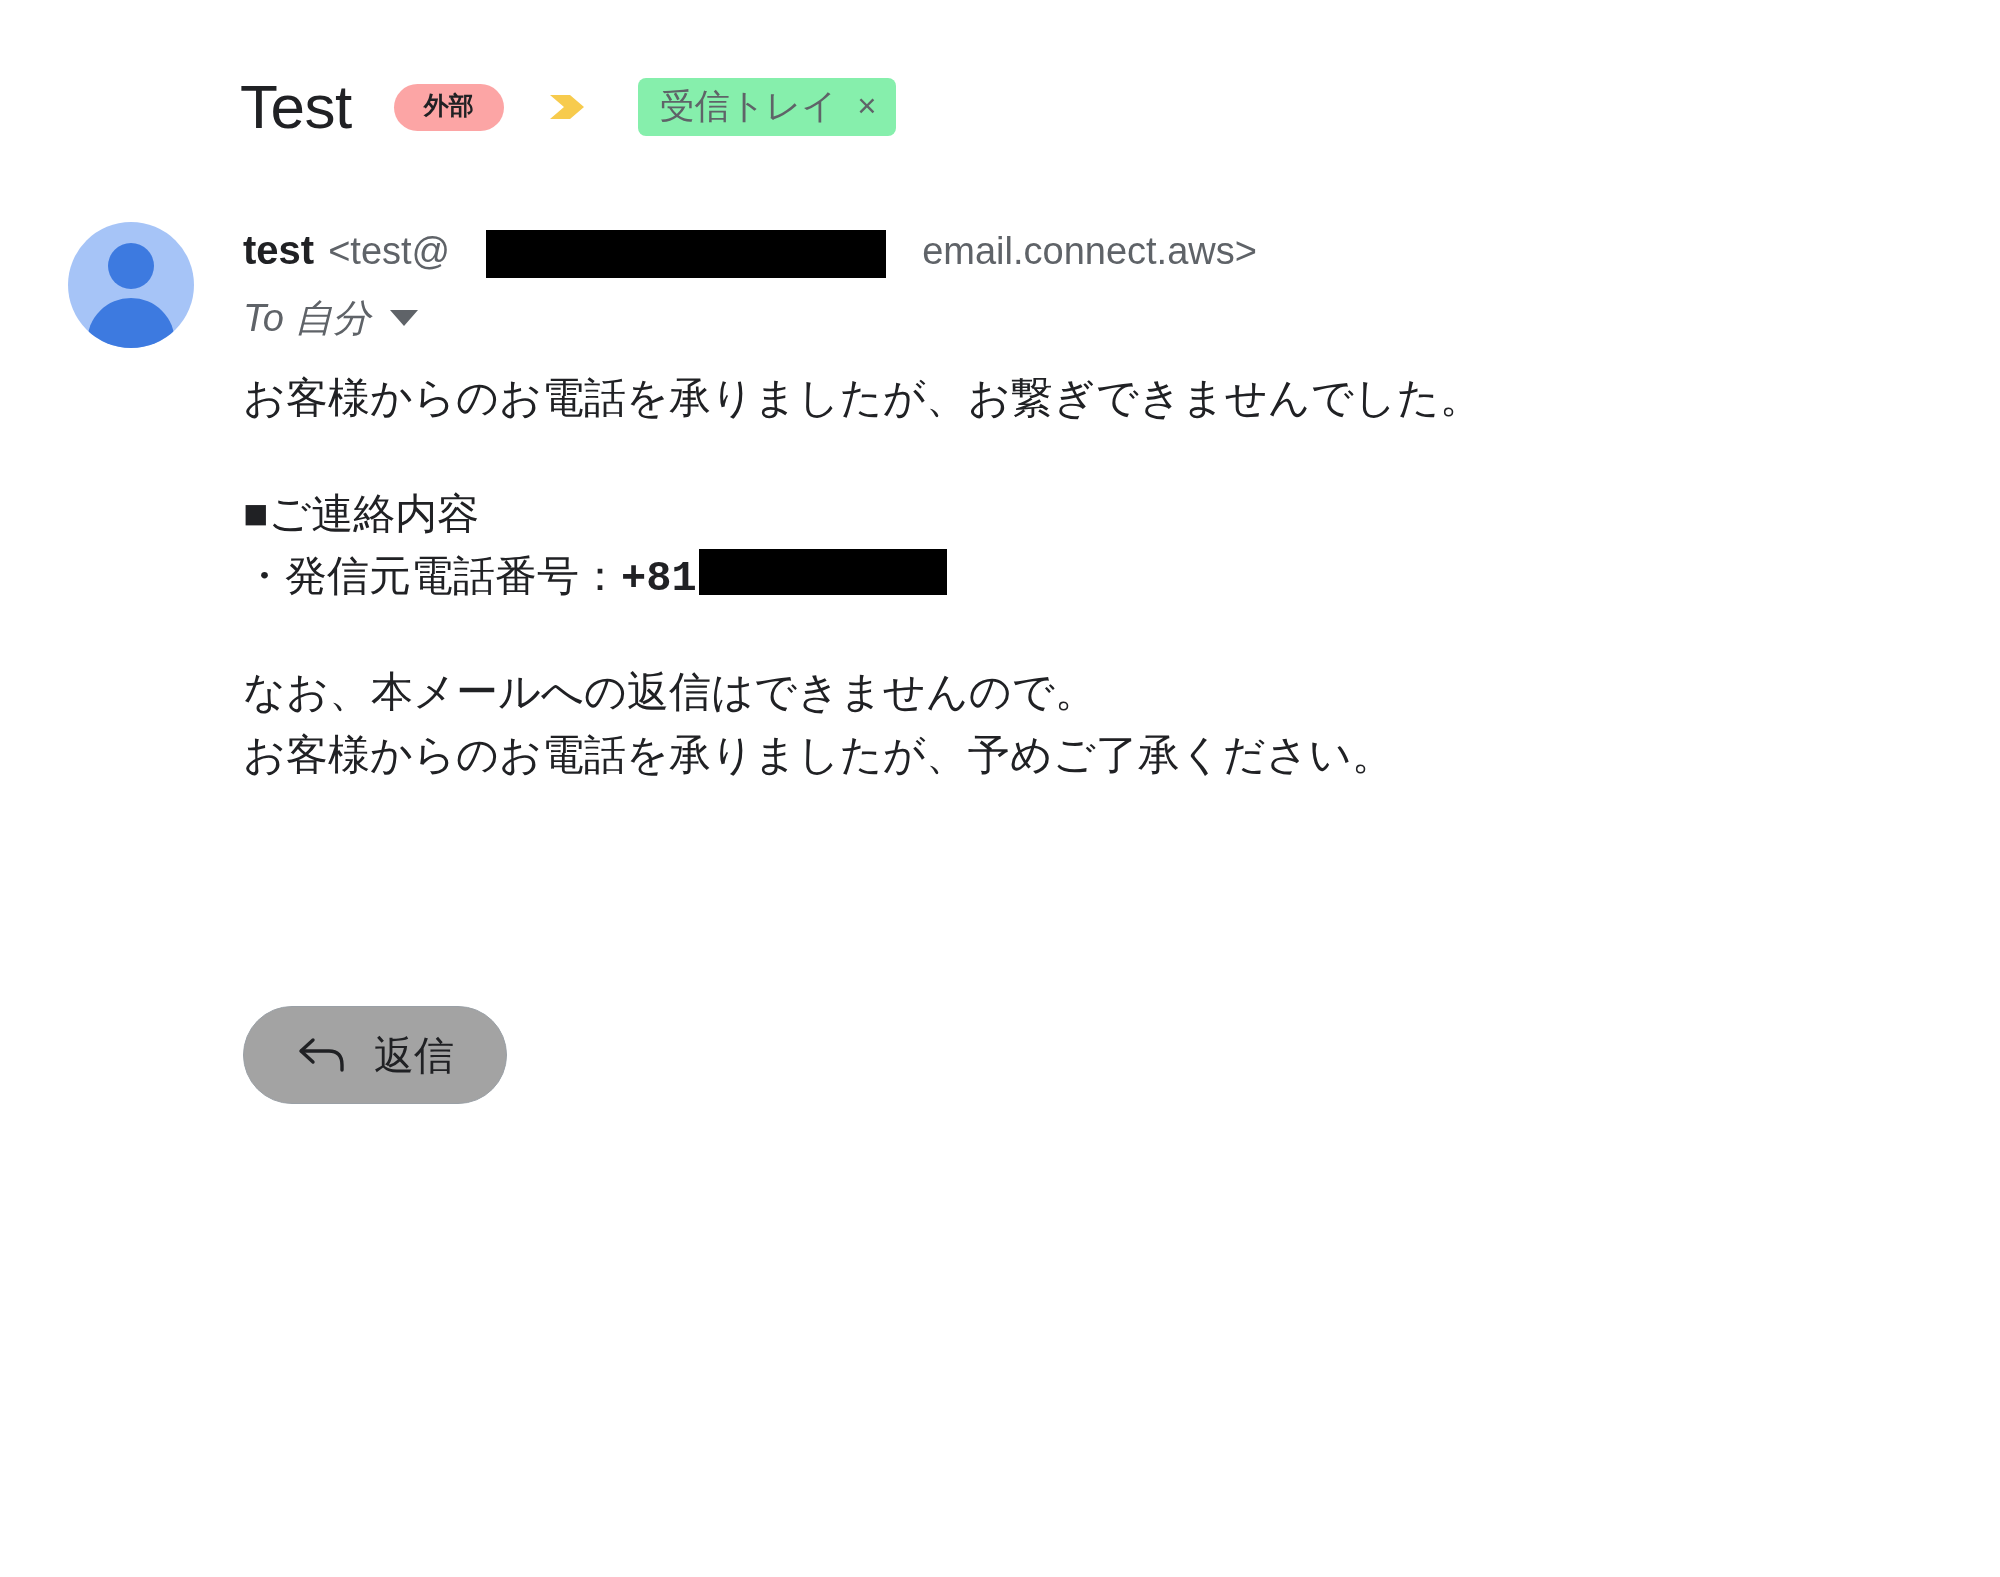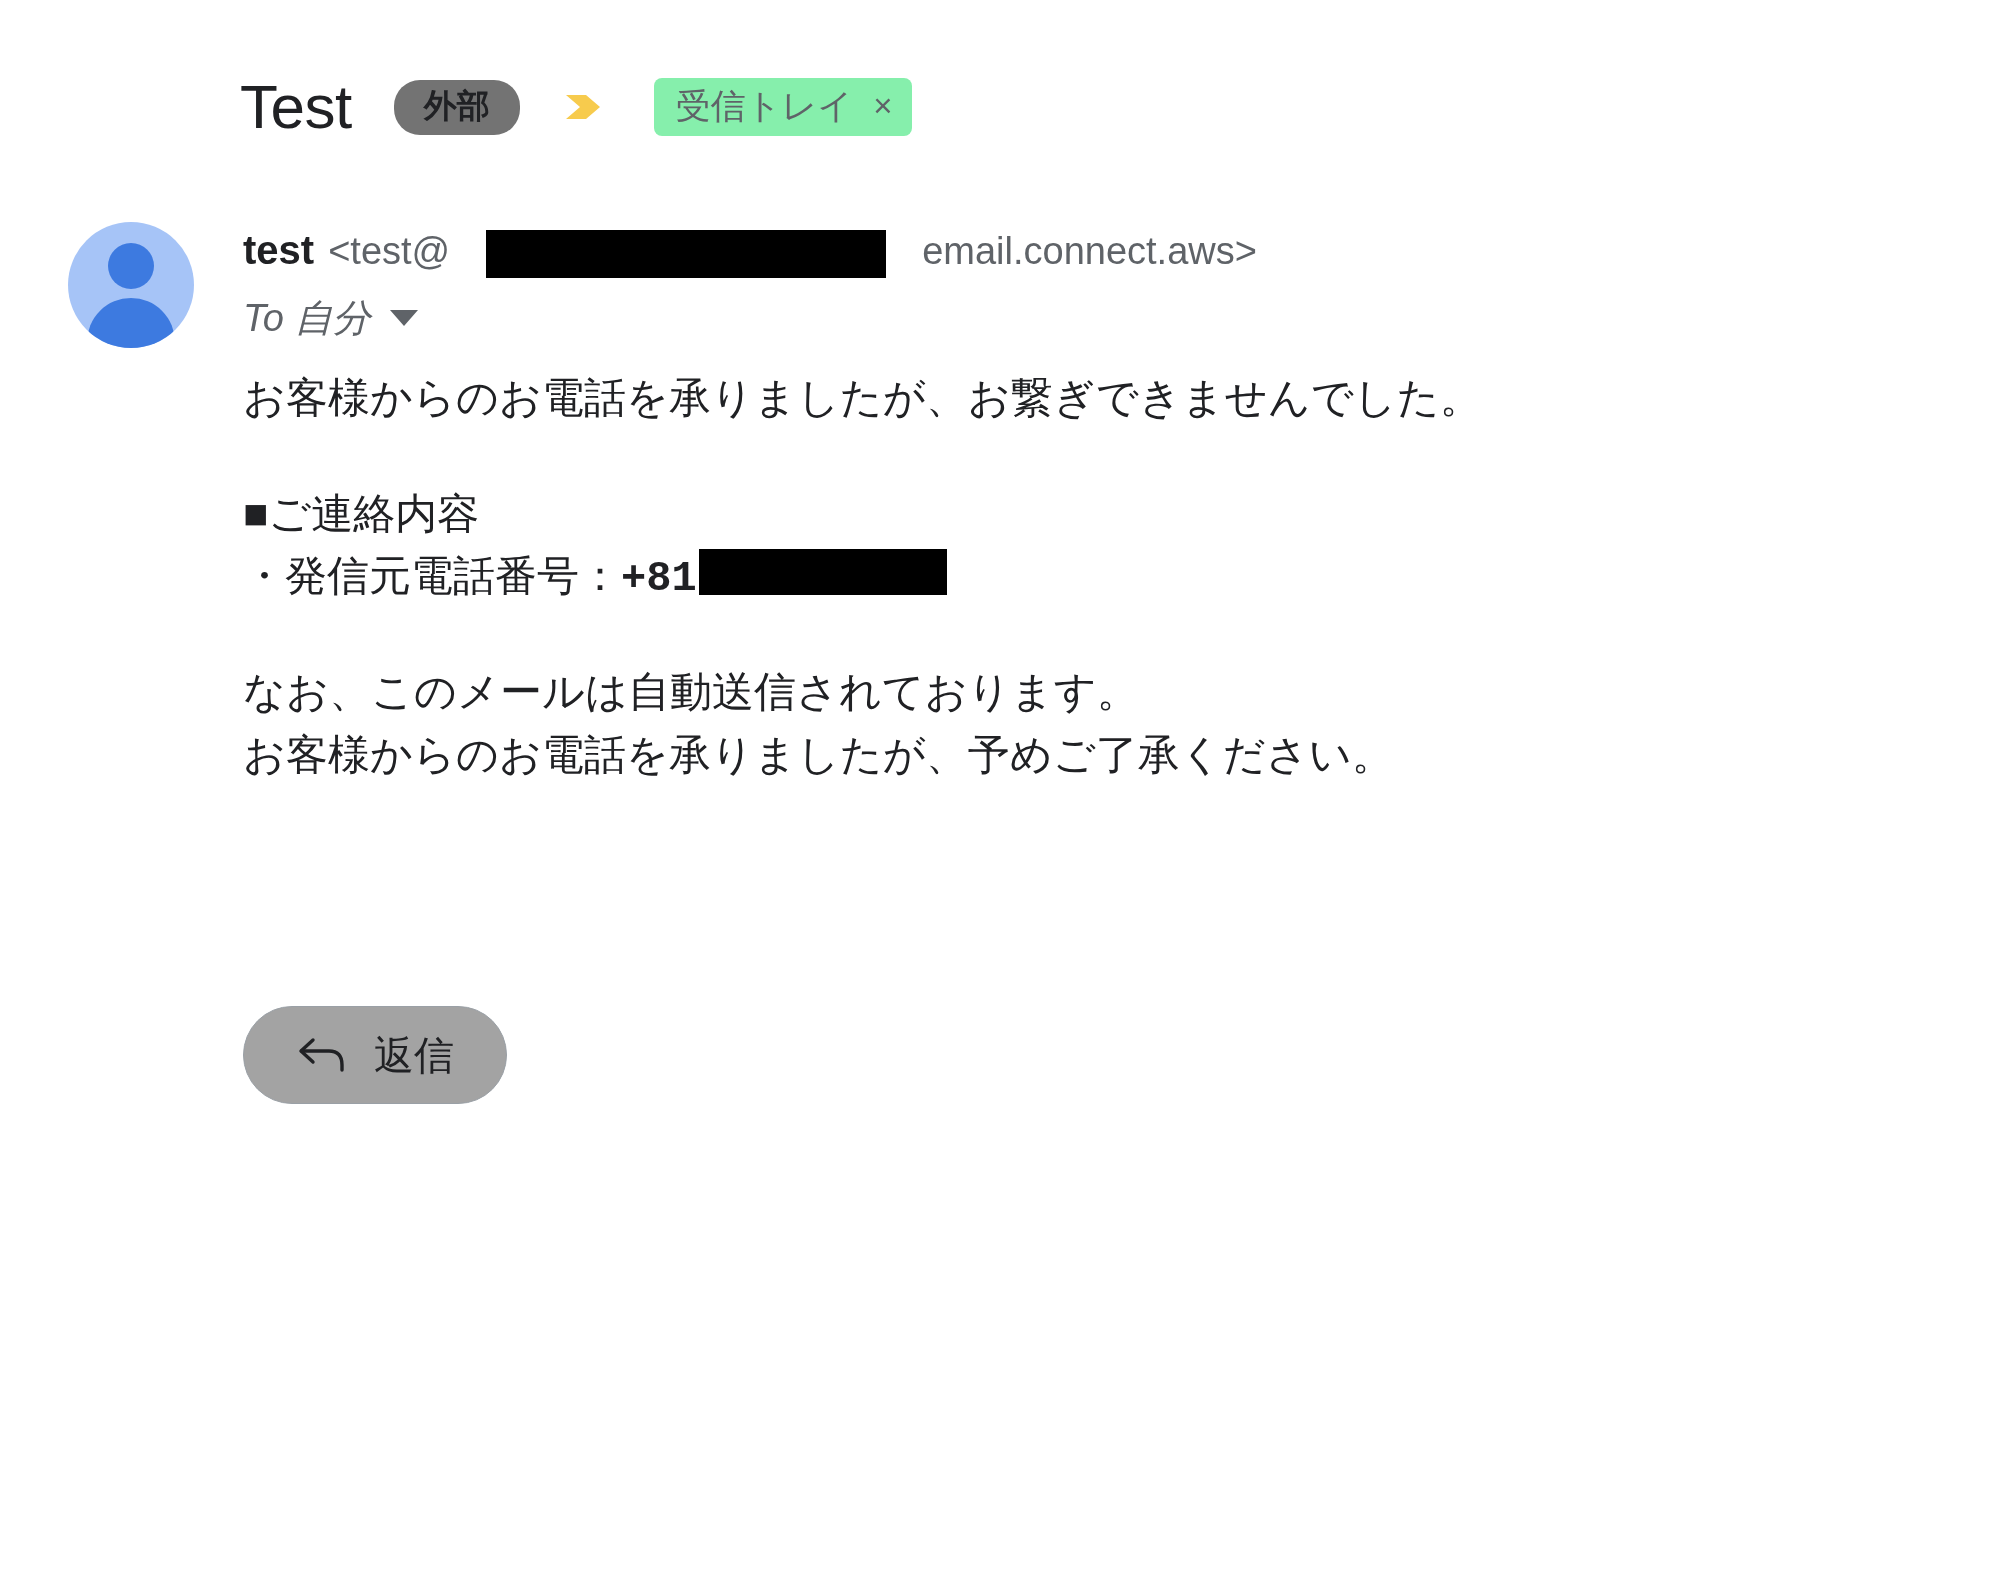--- a/index.html
+++ b/index.html
@@ -39,23 +39,23 @@
   .subject-title {
     font-size: 62px;
     font-weight: 400;
     color: #202124;
     letter-spacing: -0.5px;
     line-height: 1;
     white-space: nowrap;
   }
   .external-badge {
     margin-left: 42px;
-    background: #737373;
-    color: #202124;
-    font-size: 33px;
+    background: #fca5a5;
+    color: #202124;
+    font-size: 25px;
     font-weight: 700;
     border-radius: 26px;
     padding: 9px 30px 13px 30px;
     line-height: 1;
     white-space: nowrap;
   }
   .chevron-marker {
     margin-left: 42px;
     width: 44px;
     height: 44px;
@@ -290,21 +290,21 @@
 
     <p>■ご連絡内容</p>
 
     <p>
       <span>・発信元電話番号：</span><span class="phone-prefix">+81</span><span class="inline-redaction-phone"></span>
     </p>
 
 
     <div class="body-spacer"></div>
 
-    <p>なお、このメールは自動送信されております。</p>
+    <p>なお、本メールへの返信はできませんので。</p>
     <p>お客様からのお電話を承りましたが、予めご了承ください。</p>
   </div>
 
   <div class="actions">
     <div class="action-btn">
       <span class="icon">
         <svg width="52" height="46" viewBox="0 0 52 46" aria-hidden="true">
           <path d="M17 8 L5 19 L17 30" fill="none" stroke="#202124" stroke-width="3.4" stroke-linecap="round" stroke-linejoin="round"></path>
           <path d="M5.5 19 L33 19 C42 19 46 24 46 33 L46 38" fill="none" stroke="#202124" stroke-width="3.4" stroke-linecap="round" stroke-linejoin="round"></path>
         </svg>

